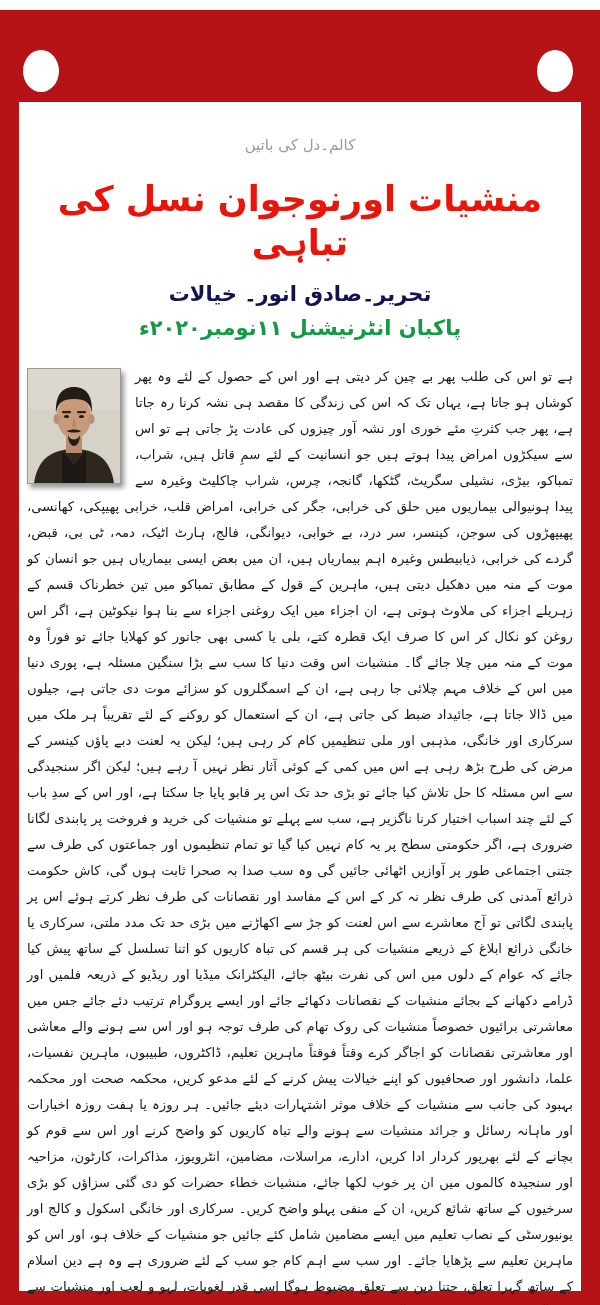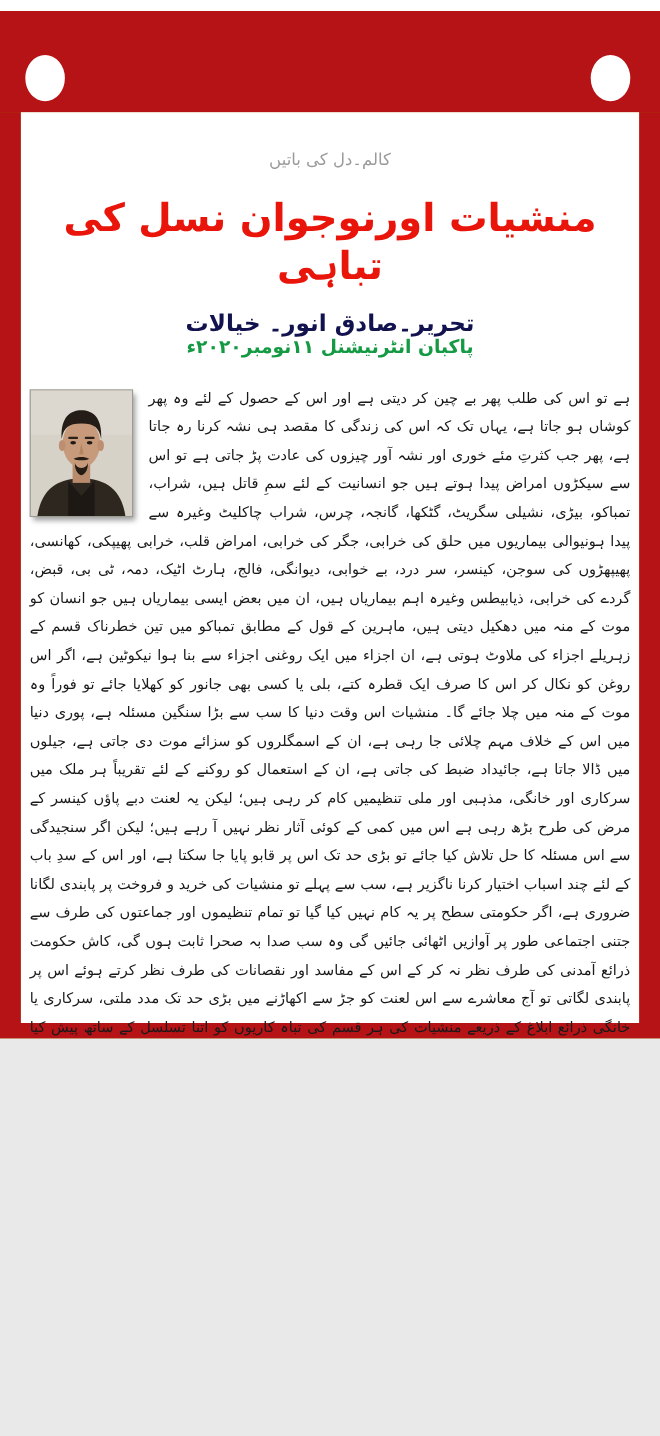--- a/index.html
+++ b/index.html
@@ -1,19 +1,19 @@
 <!DOCTYPE html>
 <html lang="ur"><head>
 <meta charset="utf-8">
 <style>
   html,body{margin:0;padding:0;}
   body{background:#e9e9e9;font-family:"DejaVu Sans",sans-serif;}
   .page{
-    position:relative;width:600px;height:944px;margin:0 auto;
-    background:#a16207;overflow:hidden;text-decoration:underline;
+    position:relative;width:600px;height:1305px;margin:0 auto;
+    background:#737373;overflow:hidden;
   }
   
   .top-white-strip{position:absolute;left:0;top:0;width:600px;height:10px;background:#ffffff;}
   .band-top{position:absolute;left:0;top:10px;width:600px;height:92px;background:#b51315;}
   .border-left{position:absolute;left:0;top:102px;width:19px;bottom:14px;background:#b51315;}
   .border-right{position:absolute;right:0;top:102px;width:19px;bottom:14px;background:#b51315;}
   .band-bottom{position:absolute;left:0;bottom:0;width:600px;height:14px;background:#b51315;}
   .hole{position:absolute;width:36px;height:42px;border-radius:50%;background:#ffffff;top:40px;}
   .hole.left{left:23px;}
   .hole.right{left:537px;}
@@ -30,21 +30,21 @@
     direction:rtl;line-height:1.25;
   }
   .byline{
     margin-top:16px;font-size:21px;font-weight:bold;color:#12124f;direction:rtl;
   }
   .email{
     margin-top:12px;font-size:19px;color:#9e9e9e;
     font-family:"Liberation Sans",sans-serif;letter-spacing:.5px;
   }
   .publication{
-    font-size:17px;font-weight:bold;color:#149a43;direction:rtl;
+    margin-top:10px;font-size:21px;font-weight:bold;color:#149a43;direction:rtl;
   }
   .article{
     margin-top:24px;direction:rtl;text-align:justify;
     font-size:13.2px;line-height:26px;color:#191919;
   }
   .article p{margin:0;}
   .body-wrap{margin-top:0;}
   .photo{
     float:left;width:92px;height:114px;margin:4px 14px 6px 0;
     border:1px solid #9a9a94;box-shadow:3px 4px 5px rgba(0,0,0,.40);

